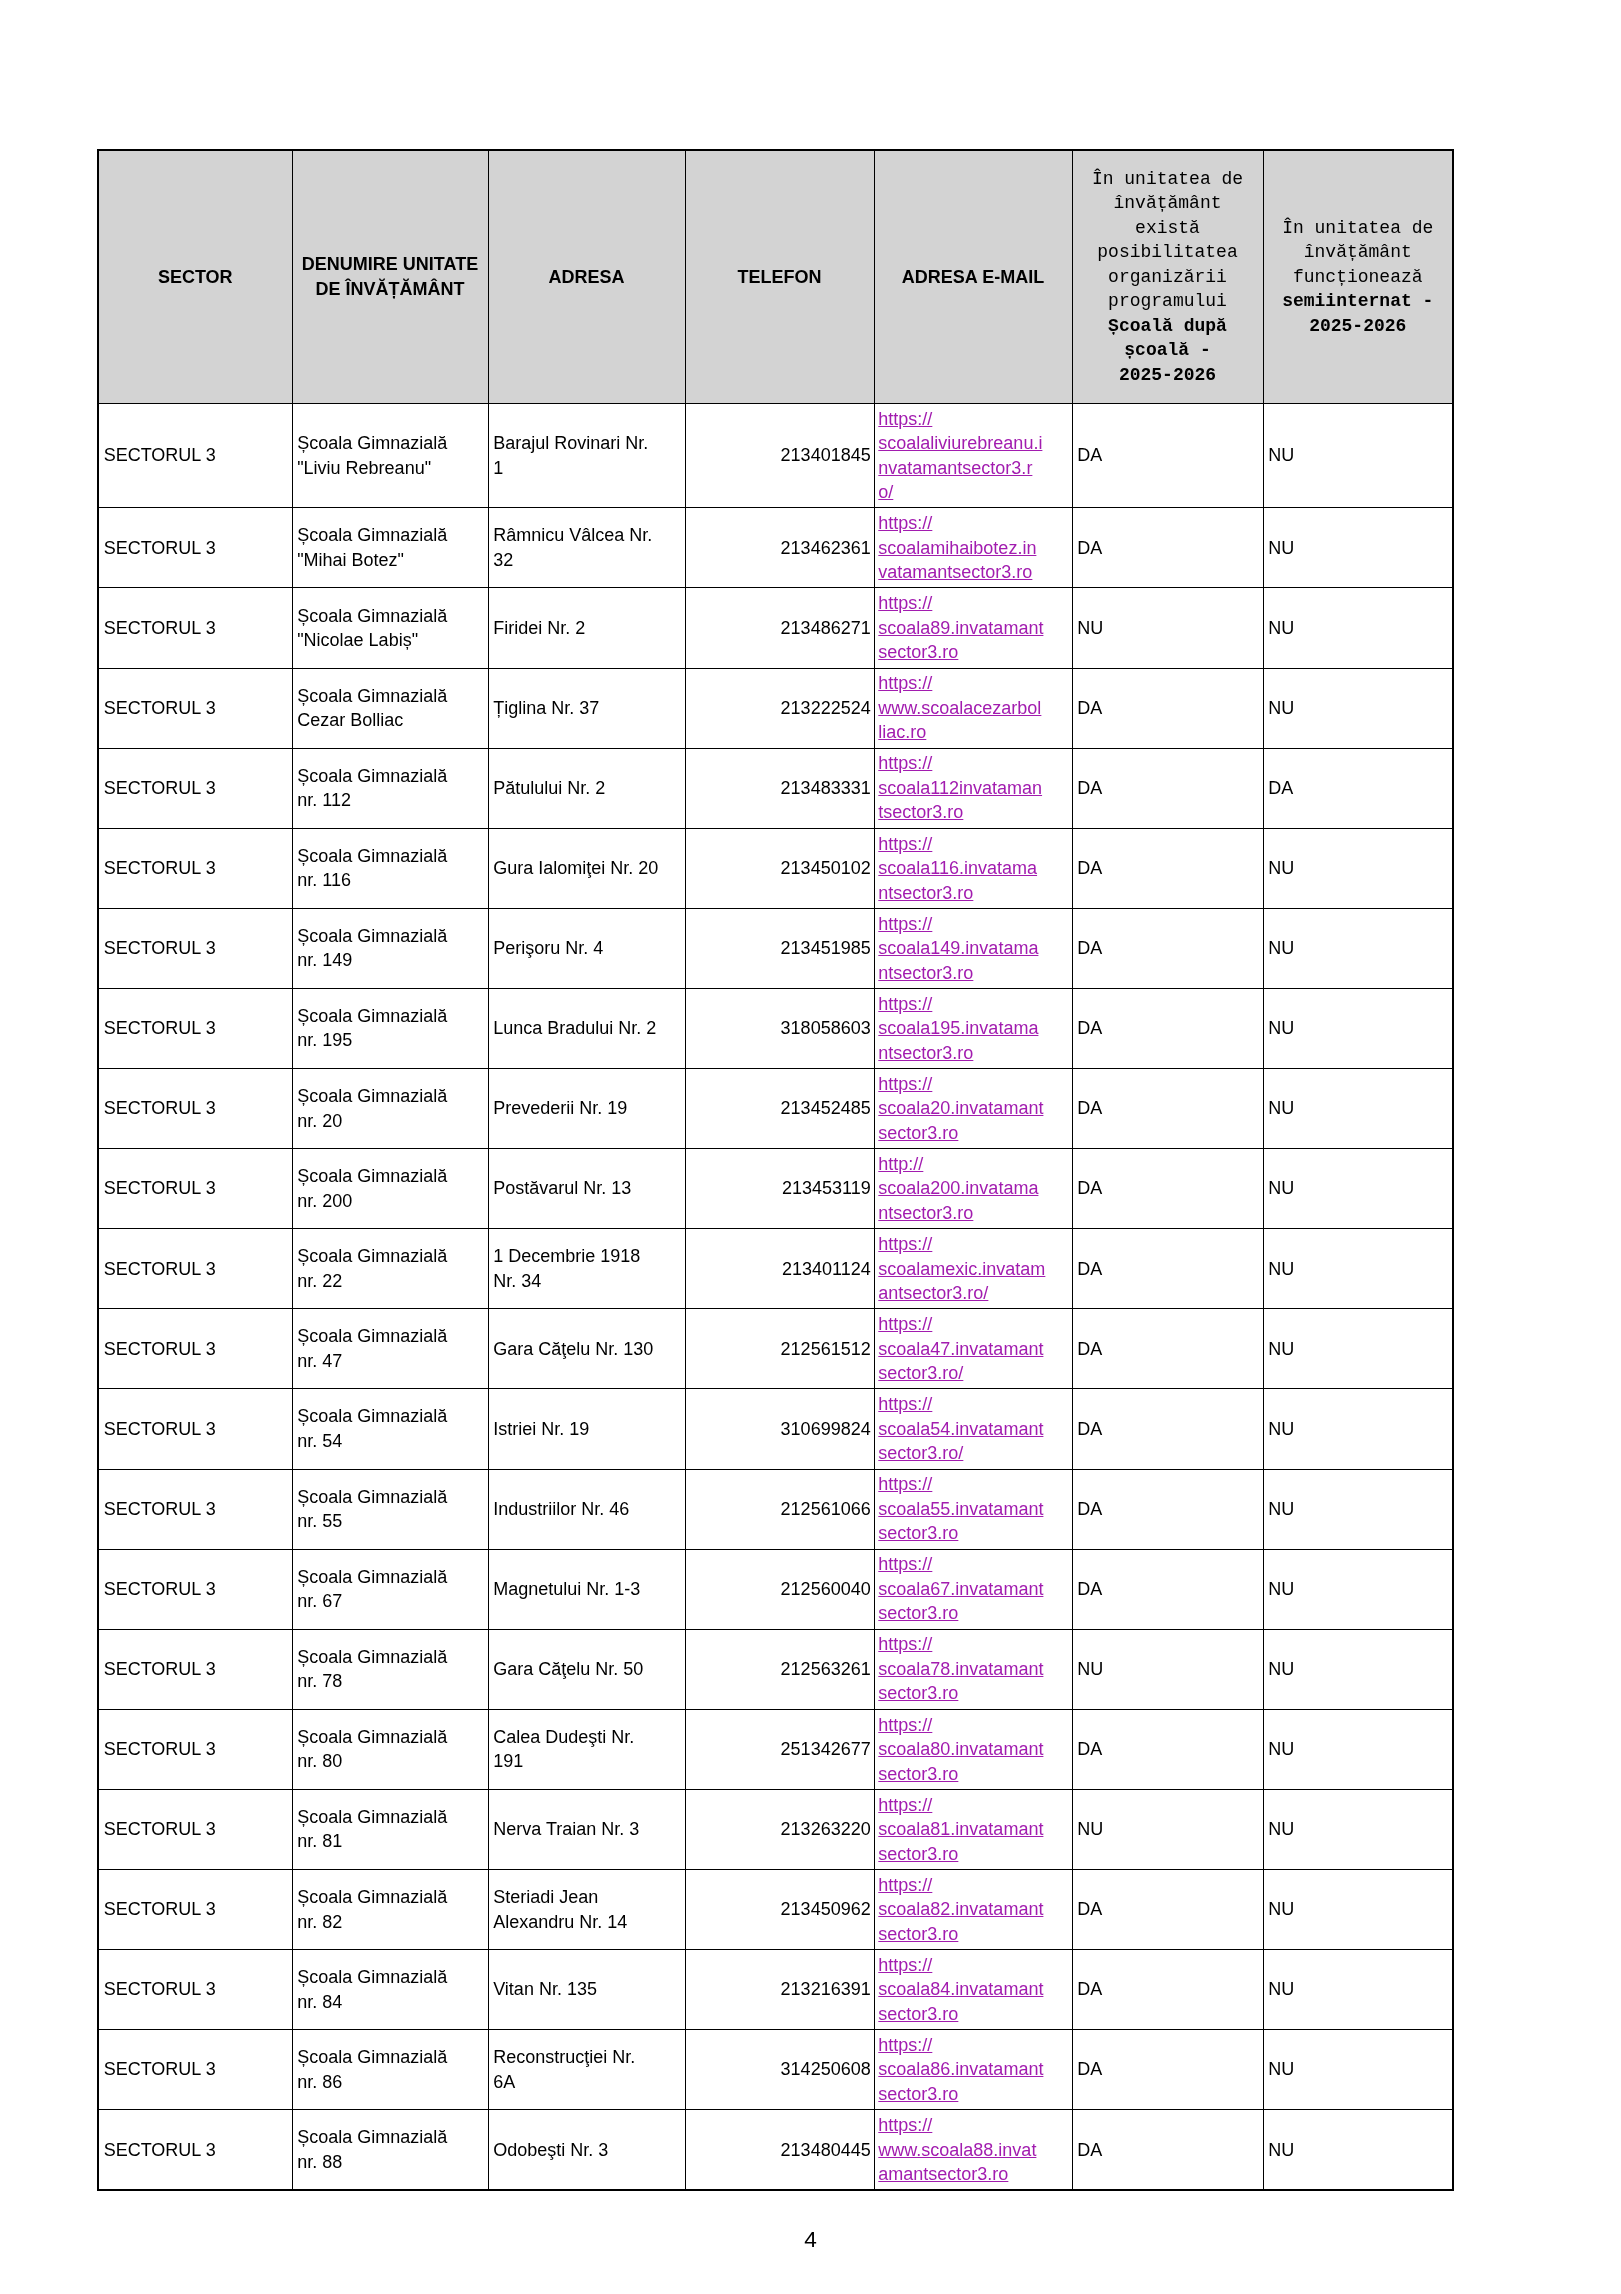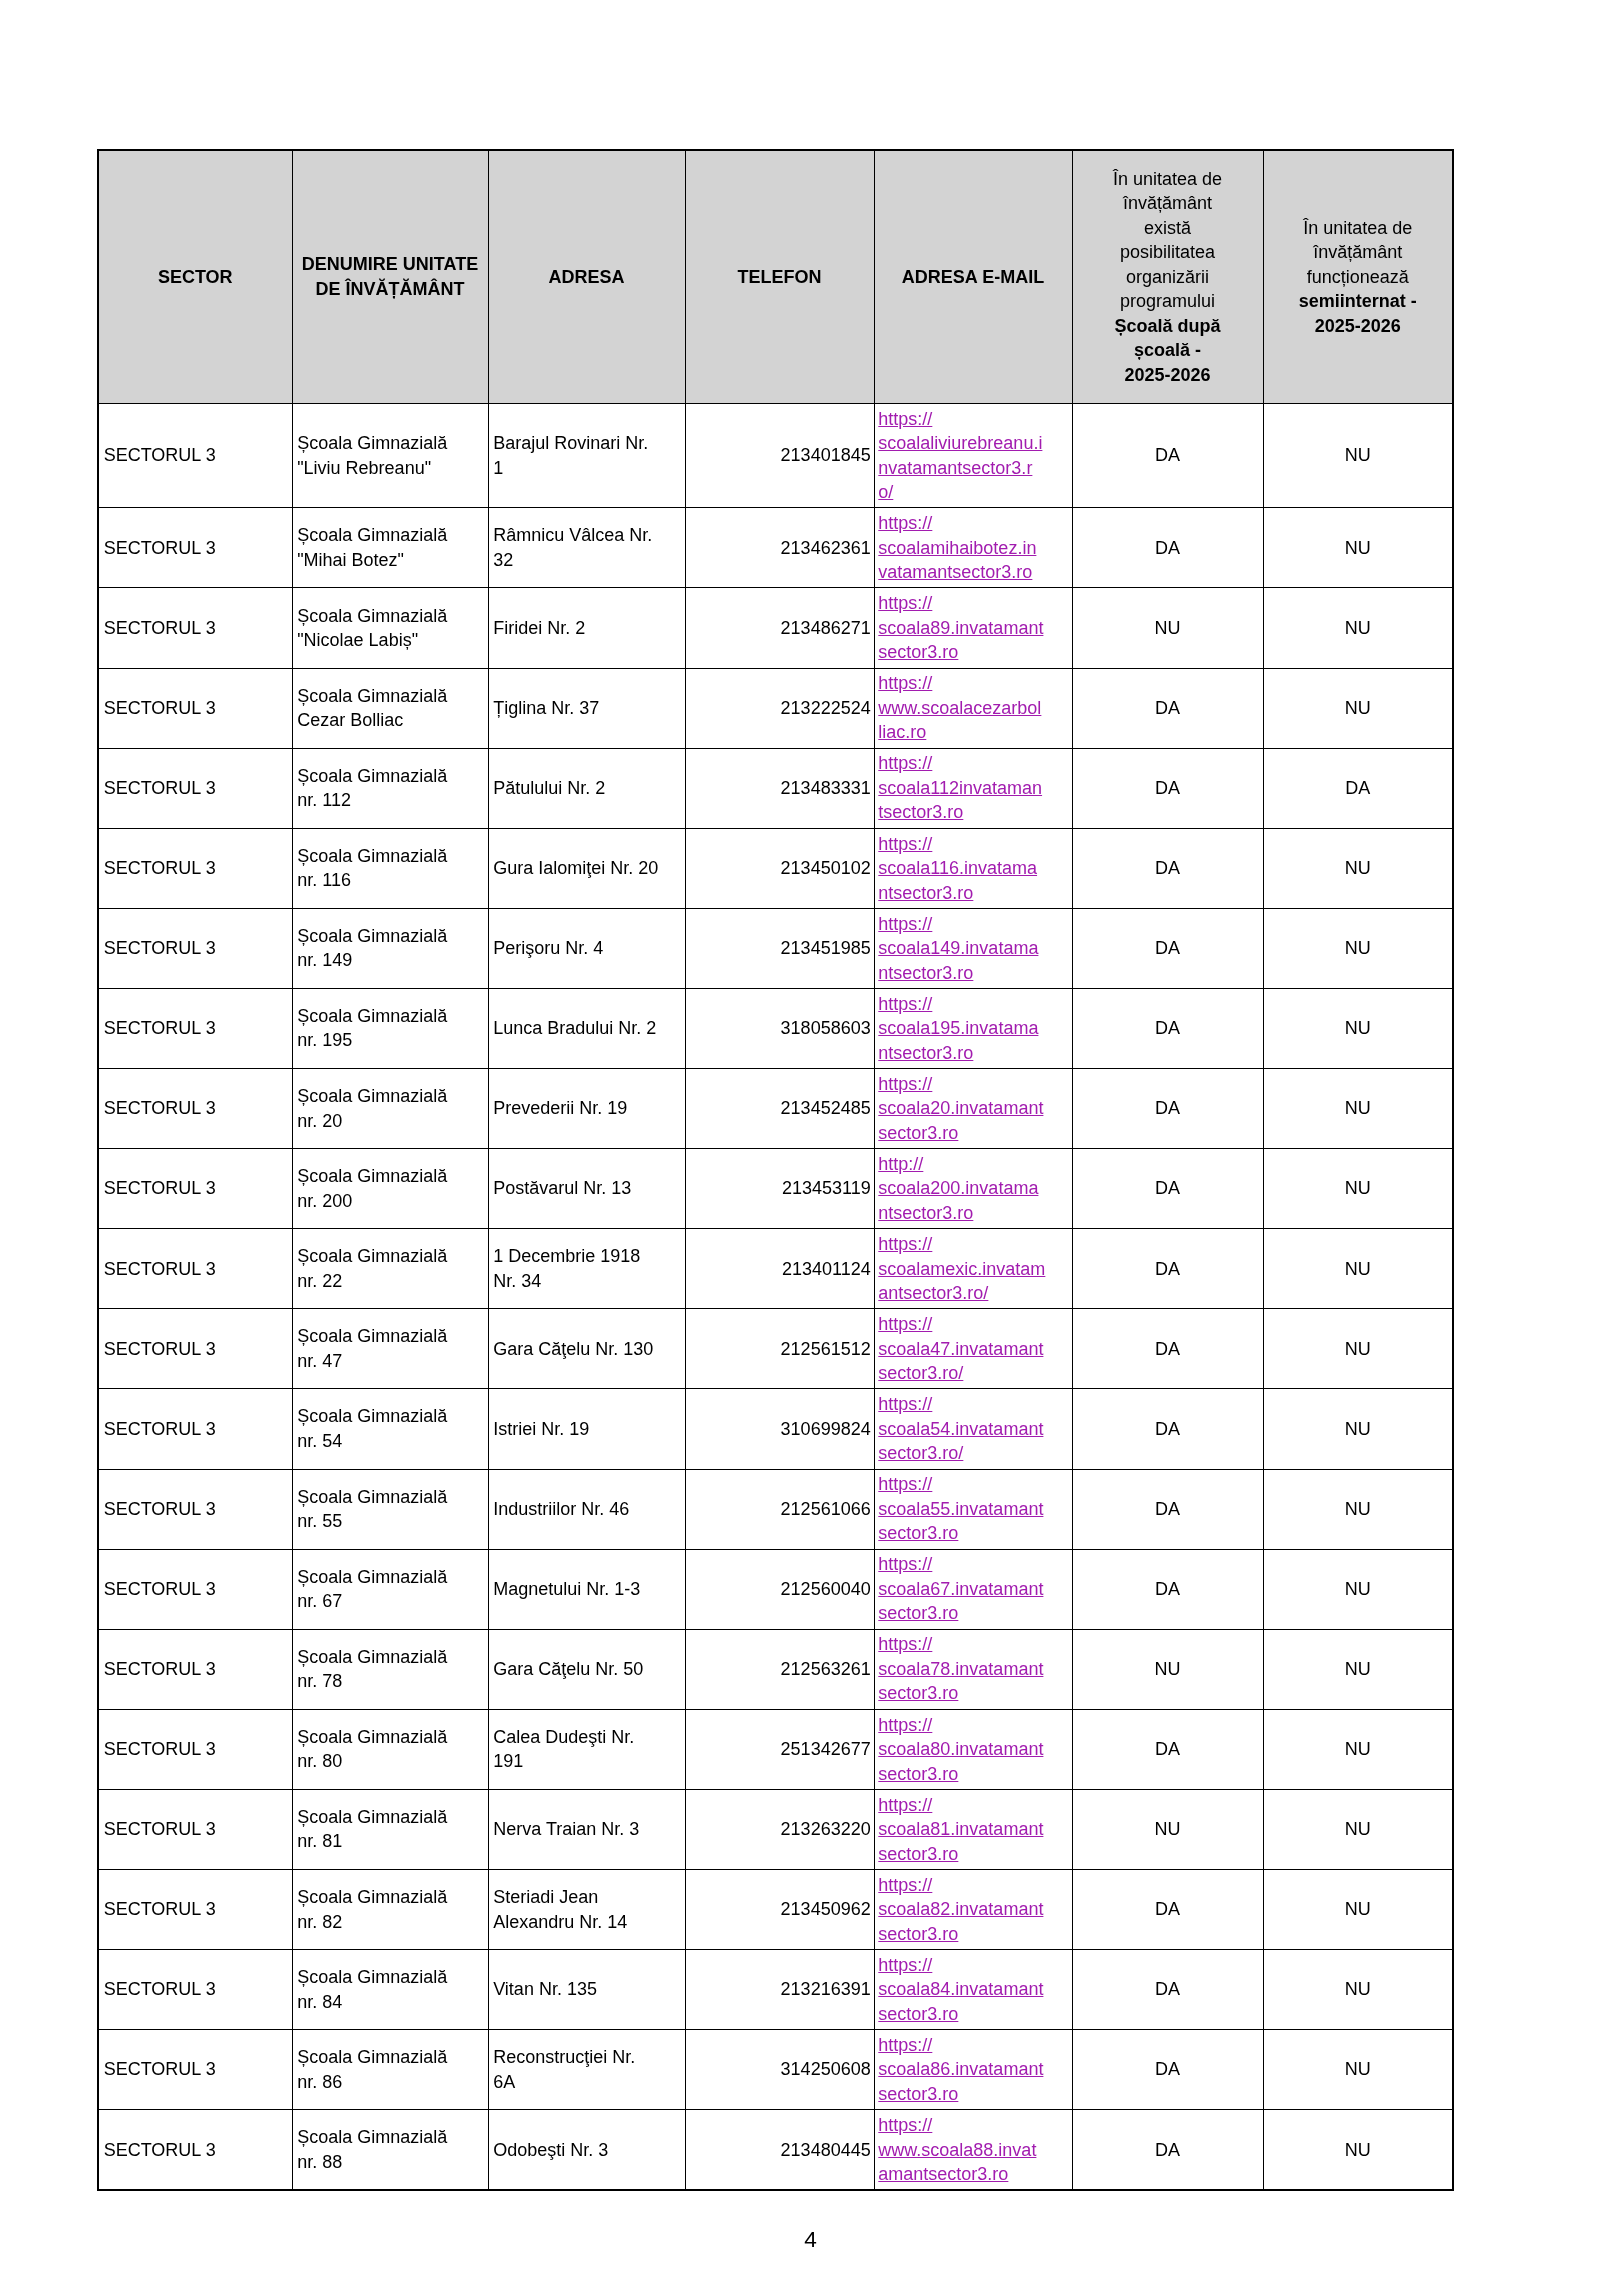--- a/index.html
+++ b/index.html
@@ -37,20 +37,21 @@
   thead th{
     background:#d3d3d3;
     height:248px;
     text-align:center;
     font-weight:bold;
     white-space:pre-line;
     padding:1.9px 5.6px;
   }
   thead th.prog{
     font-weight:normal;
+    font-family:Liberation Mono, monospace;
   }
   thead th .bold-part{
     font-weight:bold;
     white-space:pre-line;
     margin-top:29px;
   }
   td.sector,td.name,td.addr{
     text-align:left;
     white-space:pre-line;
   }
@@ -64,21 +65,20 @@
     padding-right:1.9px;
   }
   td.email-cell a{
     color:#a21caf;
     text-decoration:underline;
     white-space:pre-line;
     word-break:break-all;
     cursor:pointer;
   }
   td.yn{
-    text-align:center;
   }
   .page-number{
     position:absolute;
     left:0;top:2227px;
     width:100%;
     text-align:center;
     font-size:22.6px;
   }
 </style>
 </head>

